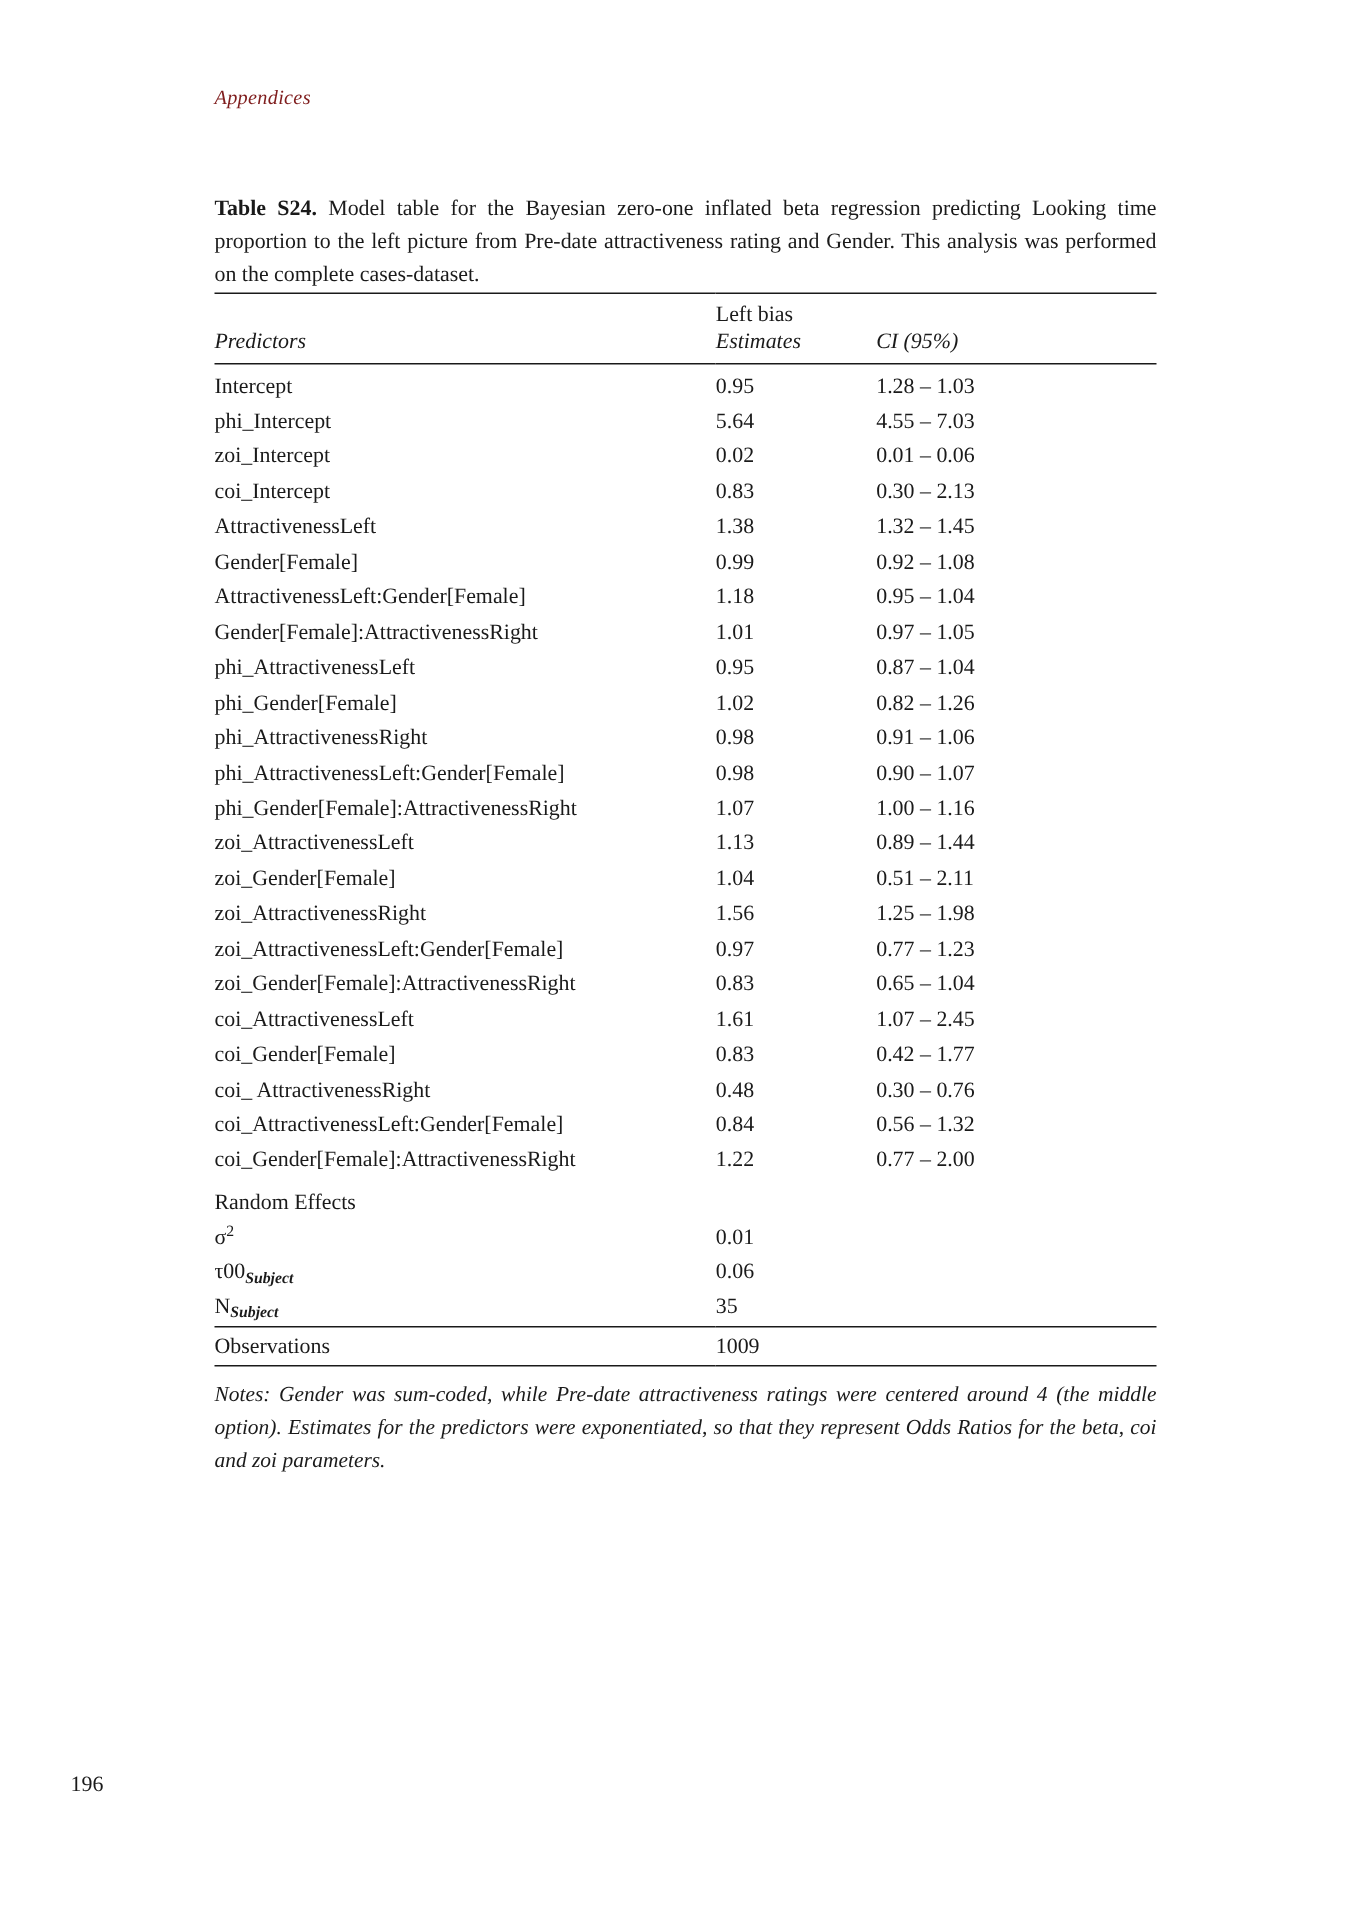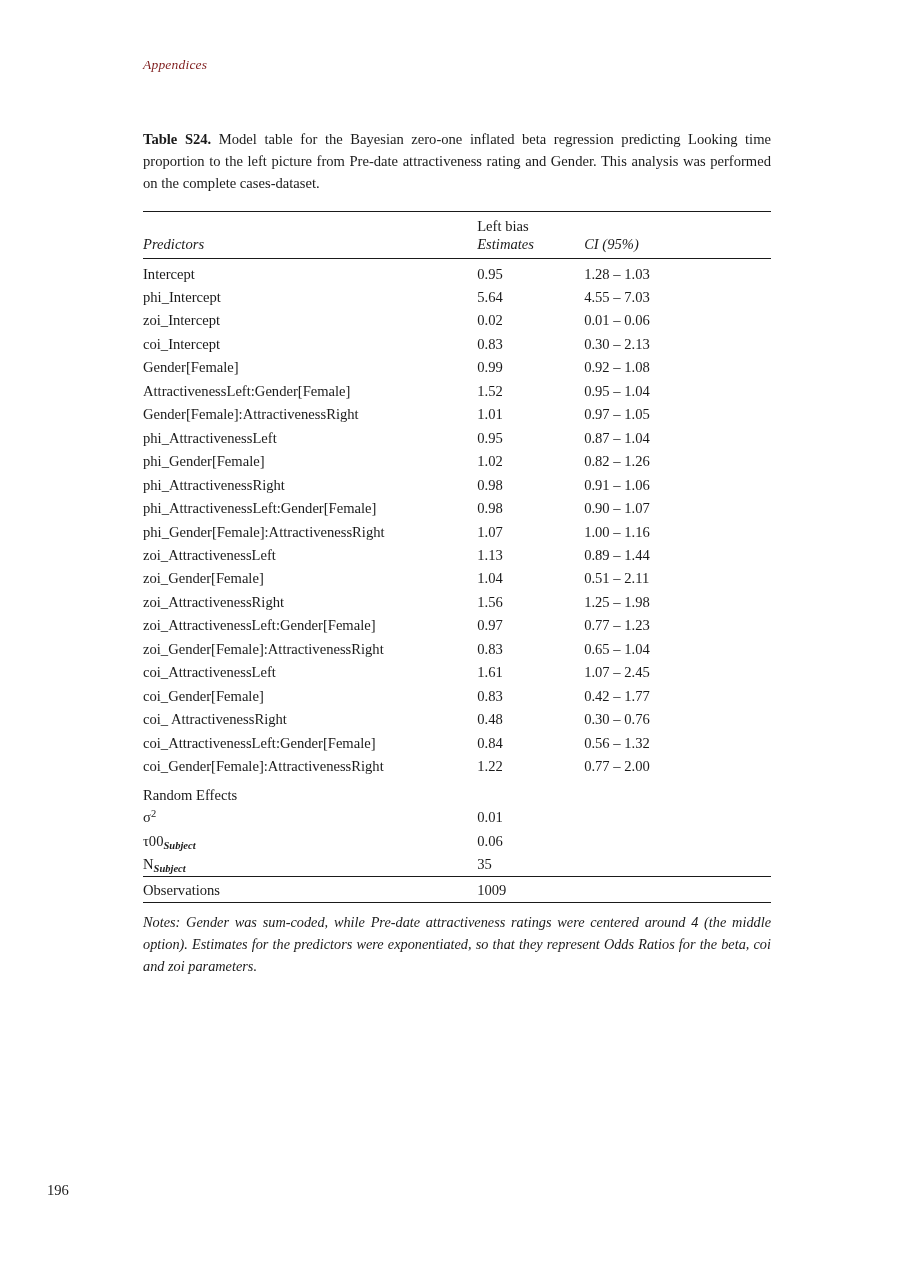--- a/index.html
+++ b/index.html
@@ -34,21 +34,20 @@
     position: absolute;
     left: 143px;
     top: 128px;
     width: 628px;
   }
   .caption {
     font-size: 14.6px;
     line-height: 1.52;
     text-align: justify;
     text-justify: inter-word;
-    margin-bottom: 16px;
   }
   .caption b {
     font-weight: bold;
   }
   table.model {
     border-collapse: collapse;
     width: 628px;
     font-size: 14.6px;
   }
   table.model td, table.model th {
@@ -164,27 +163,32 @@
           <td class="col-pred">zoi_Intercept</td>
           <td class="col-est">0.02</td>
           <td class="col-ci">0.01 – 0.06</td>
         </tr>
         <tr class="data-row">
           <td class="col-pred">coi_Intercept</td>
           <td class="col-est">0.83</td>
           <td class="col-ci">0.30 – 2.13</td>
         </tr>
         <tr class="data-row">
+          <td class="col-pred">AttractivenessLeft</td>
+          <td class="col-est">1.38</td>
+          <td class="col-ci">1.32 – 1.45</td>
+        </tr>
+        <tr class="data-row">
           <td class="col-pred">Gender[Female]</td>
           <td class="col-est">0.99</td>
           <td class="col-ci">0.92 – 1.08</td>
         </tr>
         <tr class="data-row">
           <td class="col-pred">AttractivenessLeft:Gender[Female]</td>
-          <td class="col-est">1.52</td>
+          <td class="col-est">1.18</td>
           <td class="col-ci">0.95 – 1.04</td>
         </tr>
         <tr class="data-row">
           <td class="col-pred">Gender[Female]:AttractivenessRight</td>
           <td class="col-est">1.01</td>
           <td class="col-ci">0.97 – 1.05</td>
         </tr>
         <tr class="data-row">
           <td class="col-pred">phi_AttractivenessLeft</td>
           <td class="col-est">0.95</td>

